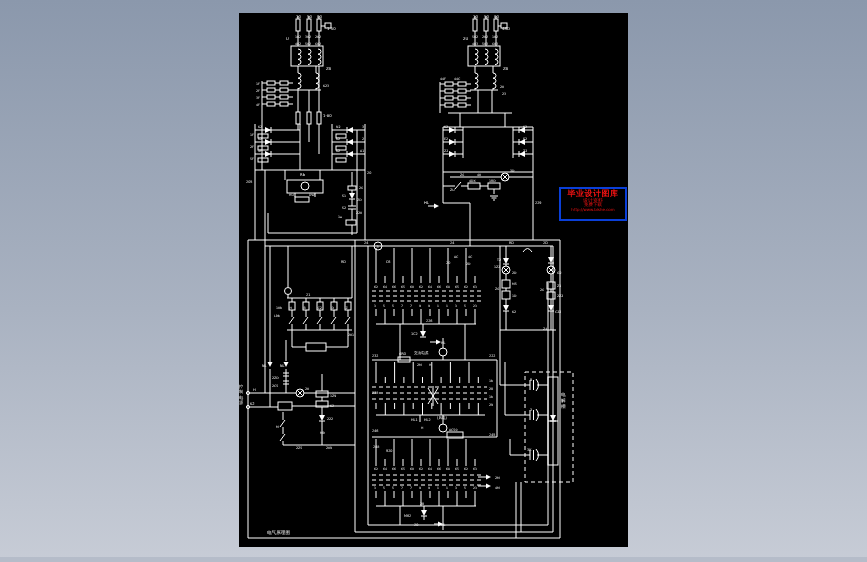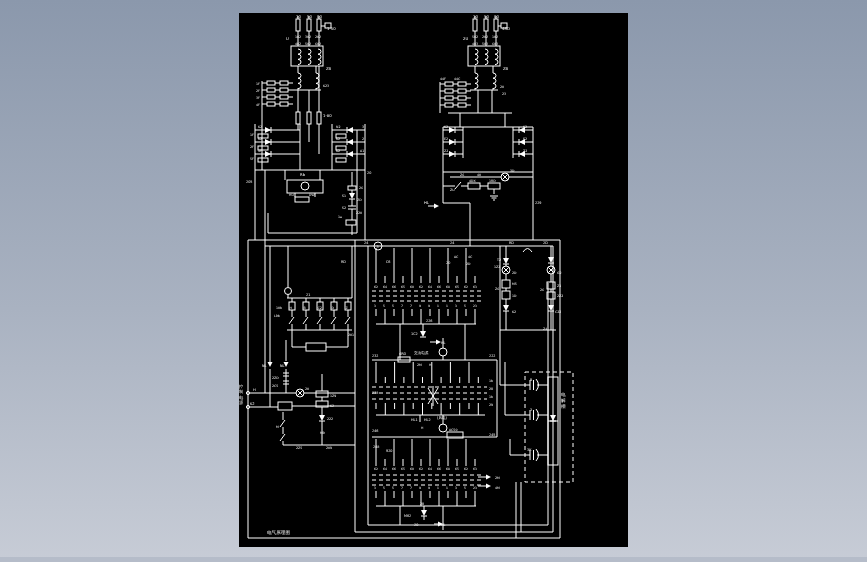--- a/index.html
+++ b/index.html
@@ -636,15 +636,21 @@
         <text x="530" y="381" font-size="3.4">B</text>
         <text x="530" y="411" font-size="3.4">3</text>
         <text x="527" y="451" font-size="3.4">3K</text>
         <text x="561" y="396" font-size="4.6">电</text>
         <text x="561" y="401.8" font-size="4.6">解</text>
         <text x="561" y="407.6" font-size="4.6">槽</text>
         <text x="267" y="534" font-size="4.6">电气原理图</text>
       </g>
   </svg>
 
+  <div class="watermark">
+    <div class="wm1">毕业设计图库</div>
+    <div class="wm2">设计资料</div>
+    <div class="wm3">免费下载</div>
+    <div class="wm4">http://www.bishe.com</div>
+  </div>
 </div>
 
 <div class="bottom-strip"></div>
 
 </body></html>

